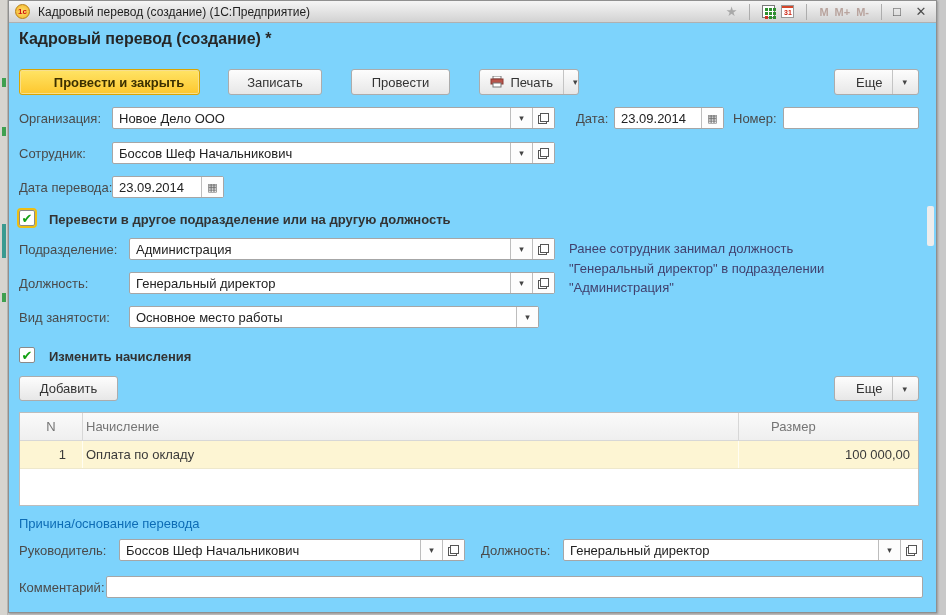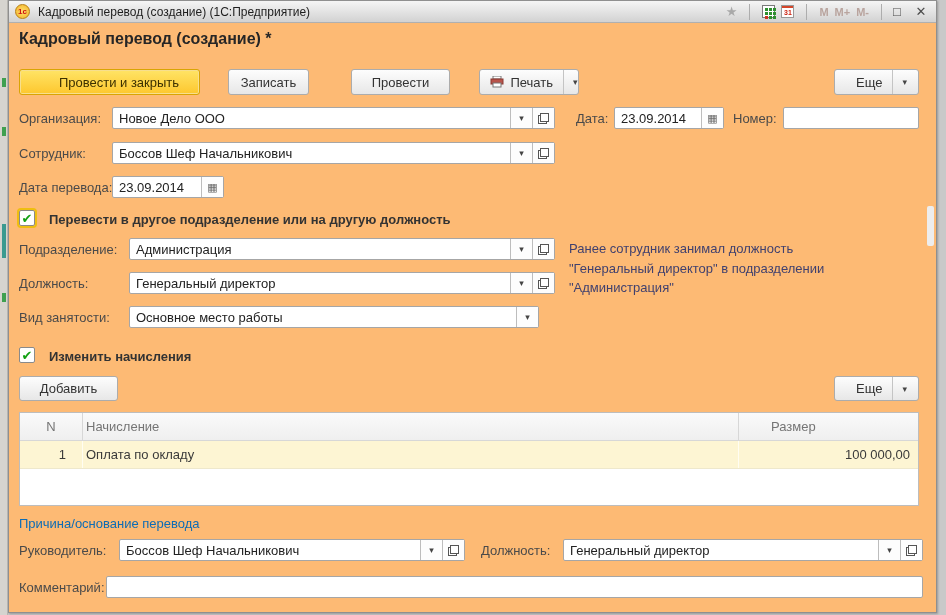--- a/index.html
+++ b/index.html
@@ -5,21 +5,21 @@
   * { box-sizing: border-box; margin: 0; padding: 0; }
   html,body { width:946px; height:615px; overflow:hidden; }
   body { background:#c9c9c9; font-family:"Liberation Sans","DejaVu Sans",sans-serif; font-size:13px; color:#3c3c3c; position:relative; }
 
   
   #left-strip { position:absolute; left:0; top:0; width:8px; height:615px; background:#d6d4cf; border-right:1px solid #b9b7b2; }
   #left-strip .mark { position:absolute; left:2px; width:4px; height:9px; background:#3fa050; }
   #left-strip .mark.teal { background:#3a9a90; height:34px; }
 
   
-  #window { position:absolute; left:8px; top:0; width:929px; height:613px; background:#fdba74; border:1px solid #8f8f8f; box-shadow:1px 1px 2px rgba(0,0,0,.25); }
+  #window { position:absolute; left:8px; top:0; width:929px; height:613px; background:#7dd3fc; border:1px solid #8f8f8f; box-shadow:1px 1px 2px rgba(0,0,0,.25); }
 
   
   .titlebar { position:absolute; left:0; top:0; right:0; height:22px; background:linear-gradient(#f5f5f5,#d2d2d2); border-bottom:1px solid #b0b0b0; display:flex; align-items:center; padding:0 6px; }
   .app-logo { width:15px; height:15px; border-radius:50%; background:radial-gradient(#ffe070,#f2b327); border:1px solid #b97f10; color:#cc1111; font-size:8px; font-weight:bold; display:flex; align-items:center; justify-content:center; margin-right:8px; }
   .tb-title { font-size:12px; color:#1e1e1e; flex:1; white-space:nowrap; overflow:hidden; }
   .tb-icons { display:flex; align-items:center; gap:6px; }
   .tb-group { display:flex; align-items:center; gap:6px; padding:0 6px; }
   .tb-sep { width:1px; height:16px; background:#adadad; }
   .star-icon { color:#a9a9a9; font-size:13px; }
   .calc-icon { width:13px; height:13px; border:1px solid #7a7a7a; background:#fff; padding:2px; }
@@ -28,21 +28,21 @@
   .cal31-icon b { height:3px; background:#d4452a; }
   .cal31-icon span { flex:1; color:#cc2211; font-size:7px; line-height:9px; text-align:center; font-weight:bold; }
   .mem-btn { color:#b9a49e; font-size:11px; font-weight:bold; }
   .win-ctl { color:#4c4c4c; font-size:13px; width:18px; text-align:center; cursor:default; }
 
   
   .page-title { position:absolute; left:10px; top:29px; font-size:16px; font-weight:bold; color:#262626; }
 
   
   .btn { position:absolute; height:26px; border:1px solid #acacac; border-radius:3px; background:linear-gradient(#fdfdfd,#e7e7e7); color:#333; font-size:13px; display:flex; align-items:center; justify-content:center; padding:0 10px; cursor:default; }
-  .btn-primary { background:linear-gradient(#ffe466,#fdc72e); border-color:#d9a404; font-weight:normal; color:#3c3000; box-shadow:0 0 0 1px #f7df8e inset;padding-left:29px; }
+  .btn-primary { background:linear-gradient(#ffe466,#fdc72e); border-color:#d9a404; font-weight:bold; color:#3c3000; box-shadow:0 0 0 1px #f7df8e inset;padding-left:29px; }
   .btn .dd { margin-left:10px; padding-left:9px; border-left:1px solid #c4c4c4; align-self:stretch; display:flex; align-items:center; }
   .dd-glyph { font-size:9px; color:#444; }
   .printer-icon { margin-right:6px; display:inline-block; }
 
   
   .lbl { position:absolute; color:#4a4a4a; white-space:nowrap; }
   .field { position:absolute; height:22px; border:1px solid #a6a6a6; border-radius:2px; background:#fff; display:flex; align-items:stretch; }
   .field input { flex:1; border:none; outline:none; font-family:inherit; font-size:13px; color:#222; padding:0 6px; background:transparent; min-width:0; }
   .fbtn { width:22px; border-left:1px solid #bdbdbd; display:flex; align-items:center; justify-content:center; background:#fdfdfd; cursor:default; }
   .grid-glyph { font-size:11px; color:#6a6a6a; line-height:1; }
@@ -113,21 +113,21 @@
       <span class="win-ctl">□</span>
       <span class="win-ctl">✕</span>
     </div>
   </div>
 
   <div class="page-title">Кадровый перевод (создание) *</div>
 
   <button class="btn btn-primary" style="left:10px; top:68px; width:181px">
     <span>Провести и закрыть</span>
   </button>
-  <button class="btn" style="left:219px; top:68px; width:81px">
+  <button class="btn" style="left:219px; top:68px; width:94px">
     <span>Записать</span>
   </button>
   <button class="btn" style="left:342px; top:68px; width:99px">
     <span>Провести</span>
   </button>
   <button class="btn" style="left:470px; top:68px; width:100px; padding-right:0">
     <svg class="printer-icon" width="14" height="12" viewBox="0 0 14 12">
         <rect x="3" y="0" width="8" height="3" fill="#fff" stroke="#777" stroke-width="1"></rect>
         <rect x="1" y="3" width="12" height="5" fill="#b9534a" stroke="#8a3b33" stroke-width="1"></rect>
         <rect x="3" y="7" width="8" height="4" fill="#fff" stroke="#777" stroke-width="1"></rect>

